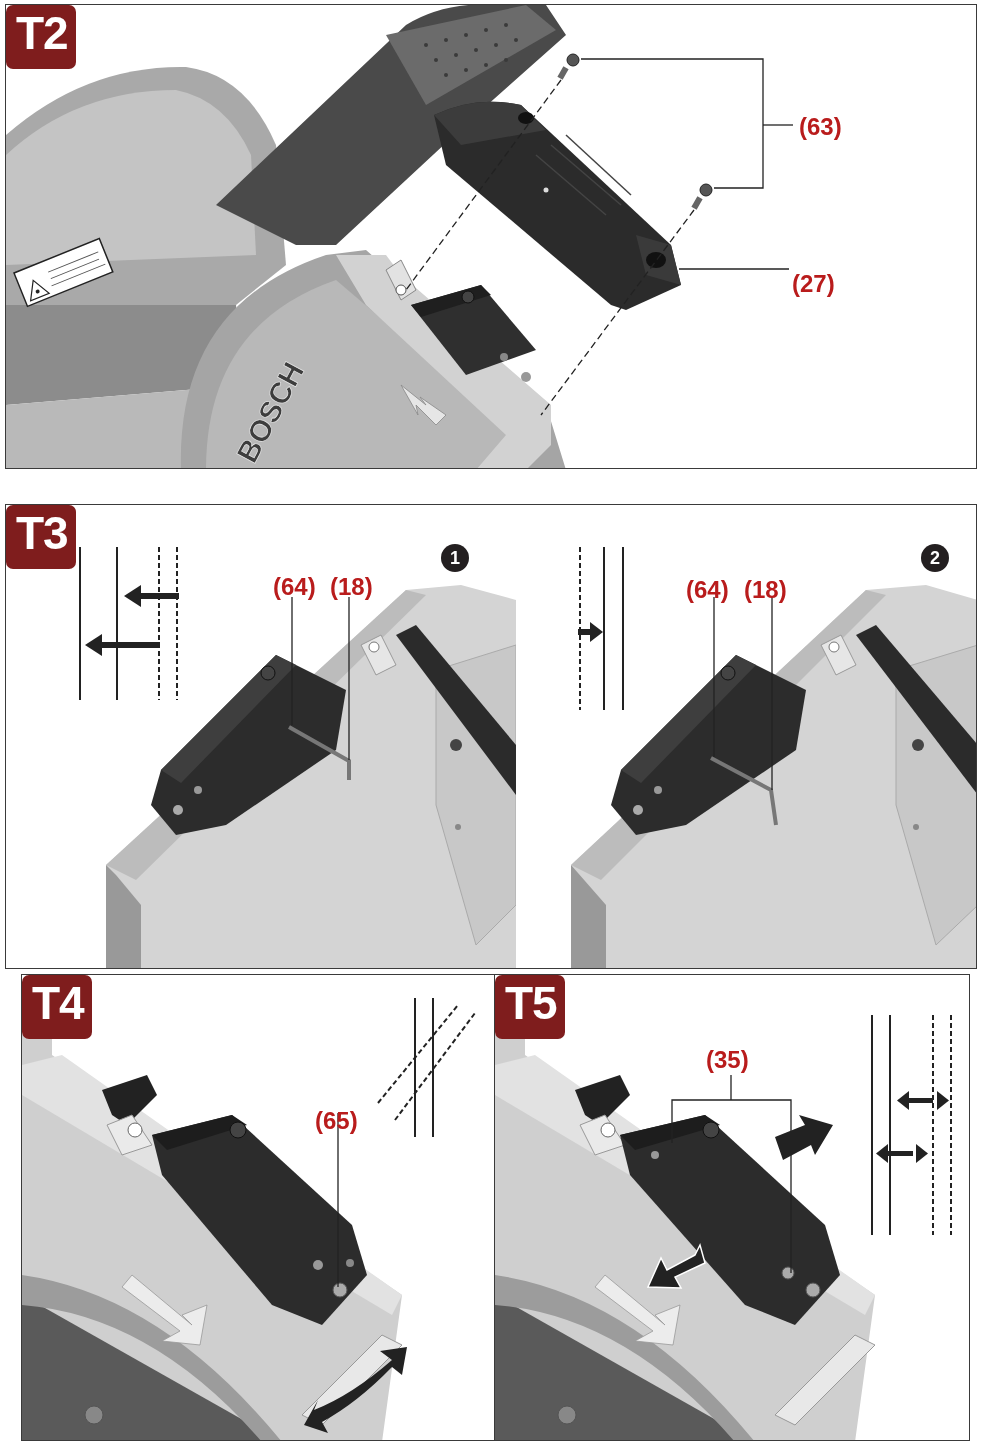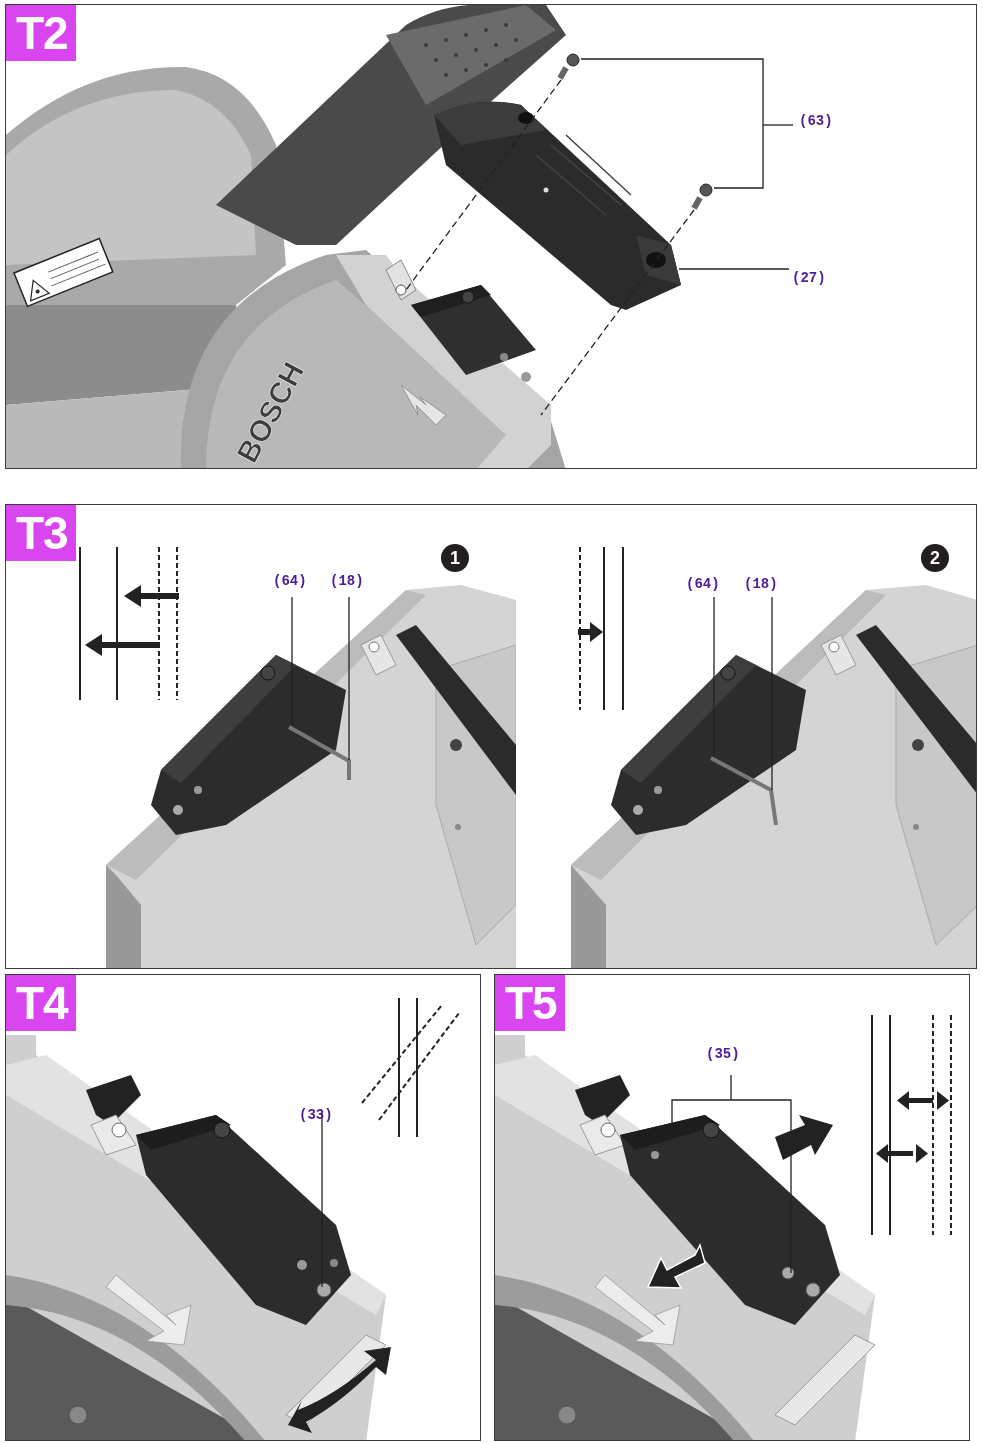--- a/index.html
+++ b/index.html
@@ -1,19 +1,19 @@
 <!DOCTYPE html>
 <html><head>
 <meta charset="utf-8">
 <style>
   html, body { margin:0; padding:0; background:#ffffff; }
   body { width:982px; height:1443px; position:relative; overflow:hidden; font-family:"Liberation Sans", sans-serif; }
   .panel { position:absolute; border:1.5px solid #3a3a3a; background:#fff; overflow:hidden; box-sizing:border-box; }
-  .tag { position:absolute; left:0; top:0; background:#d946ef; color:#fff; font-weight:bold; font-size:46px; line-height:56px; height:56px; padding:0 8px 0 10px; letter-spacing:-1px; font-family:"Liberation Sans", sans-serif; z-index:5; }
-  .callout { position:absolute; font-weight:bold; font-size:14px; color:#4c1d95; font-family:Liberation Mono, monospace; z-index:6; }
+  .tag { position:absolute; left:0; top:0; background:#7f1d1d; color:#fff; font-weight:bold; font-size:46px; line-height:56px; height:64px; padding:0 8px 0 10px; letter-spacing:-1px; font-family:"Liberation Sans", sans-serif; z-index:5;border-radius:7px; }
+  .callout { position:absolute; font-weight:bold; font-size:24px; color:#b91c1c; font-family:Liberation Sans, sans-serif; z-index:6; }
   .step { position:absolute; width:28px; height:28px; border-radius:50%; background:#231f20; color:#fff; font-weight:bold; font-size:18px; line-height:28px; text-align:center; z-index:6; }
   svg.art { position:absolute; left:0; top:0; }
 </style>
 </head>
 <body>
 
 <div class="panel" style="left:5px; top:4px; width:972px; height:465px;">
   <div class="tag">T2</div>
   <svg class="art" width="972" height="465">
 
@@ -168,21 +168,21 @@
     <line x1="511" y1="80" x2="511" y2="465" stroke="#ffffff" stroke-width="2"></line>
   </svg>
   <div class="step" style="left:435px; top:39px;">1</div>
   <div class="step" style="left:915px; top:39px;">2</div>
   <div class="callout" style="left:267px; top:68px;">(64)</div>
   <div class="callout" style="left:324px; top:68px;">(18)</div>
   <div class="callout" style="left:680px; top:71px;">(64)</div>
   <div class="callout" style="left:738px; top:71px;">(18)</div>
 </div>
 
-<div class="panel" style="left:5px; top:974px; width:476px; height:467px;">
+<div class="panel" style="left:21px; top:974px; width:476px; height:467px;">
   <div class="tag">T4</div>
   <svg class="art" width="476" height="467">
 
     <path d="M0,60 L30,60 L30,80 L380,320 L360,467 L0,467 Z" fill="#cfcfcf"></path>
     <path d="M0,90 L40,80 L380,320 L370,340 L0,120 Z" fill="#e2e2e2"></path>
     <path d="M0,320 L260,467 L0,467 Z" fill="#5a5a5a"></path>
     <path d="M0,300 Q140,320 260,467 L240,467 Q130,340 0,330 Z" fill="#9c9c9c"></path>
     <circle cx="72" cy="440" r="9" fill="#888" stroke="#555"></circle>
 
     <path d="M280,440 L360,360 L380,370 L300,450 Z" fill="#e8e8e8" stroke="#999"></path>
@@ -203,21 +203,21 @@
 
     <line x1="316" y1="138" x2="316" y2="312" stroke="#222" stroke-width="1.3"></line>
 
     <path d="M292,435 Q330,420 370,385 L358,376 L385,372 L380,400 L370,392 Q335,428 300,447 L306,458 L282,450 L296,425 Z" fill="#222"></path>
 
     <line x1="393" y1="23" x2="393" y2="162" stroke="#222" stroke-width="2"></line>
     <line x1="411" y1="23" x2="411" y2="162" stroke="#222" stroke-width="2"></line>
     <line x1="356" y1="128" x2="436" y2="30" stroke="#222" stroke-width="2" stroke-dasharray="5,3"></line>
     <line x1="373" y1="145" x2="453" y2="38" stroke="#222" stroke-width="2" stroke-dasharray="5,3"></line>
   </svg>
-  <div class="callout" style="left:293px; top:132px;">(33)</div>
+  <div class="callout" style="left:293px; top:132px;">(65)</div>
 </div>
 
 <div class="panel" style="left:494px; top:974px; width:476px; height:467px;">
   <div class="tag">T5</div>
   <svg class="art" width="476" height="467">
     <path d="M0,60 L30,60 L30,80 L380,320 L360,467 L0,467 Z" fill="#cfcfcf"></path>
     <path d="M0,90 L40,80 L380,320 L370,340 L0,120 Z" fill="#e2e2e2"></path>
     <path d="M0,320 L260,467 L0,467 Z" fill="#5a5a5a"></path>
     <path d="M0,300 Q140,320 260,467 L240,467 Q130,340 0,330 Z" fill="#9c9c9c"></path>
     <circle cx="72" cy="440" r="9" fill="#888" stroke="#555"></circle>

